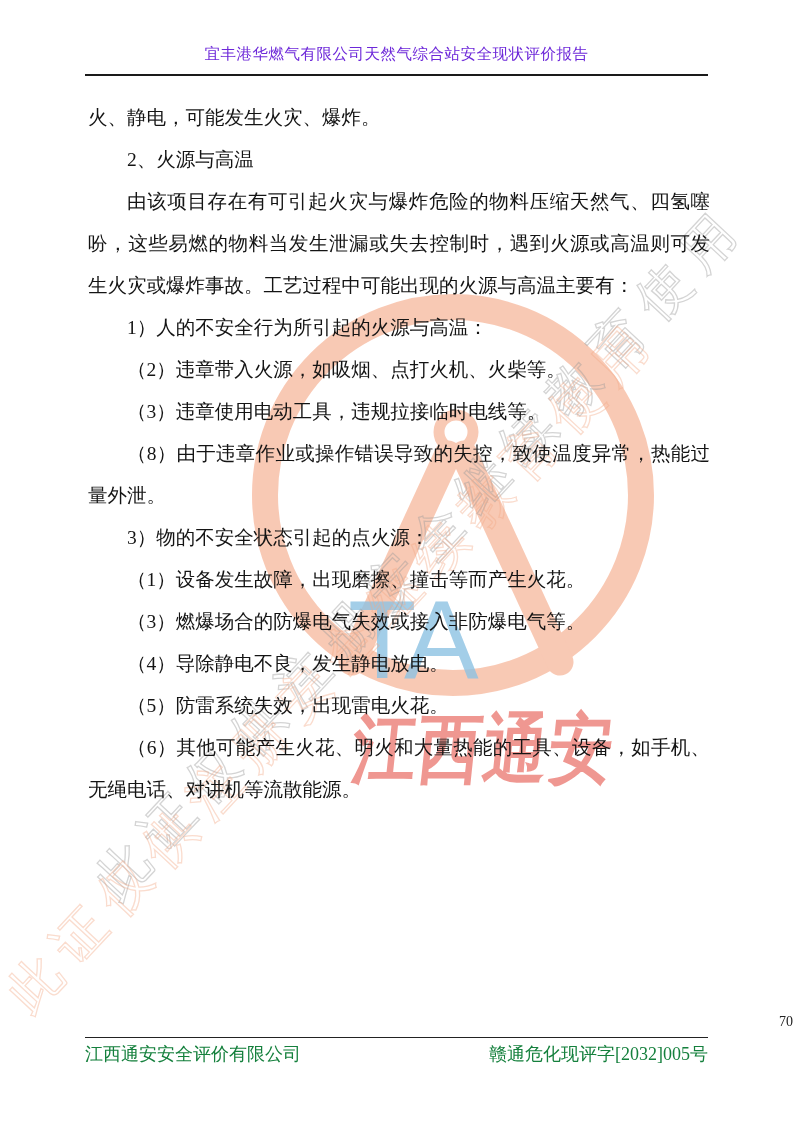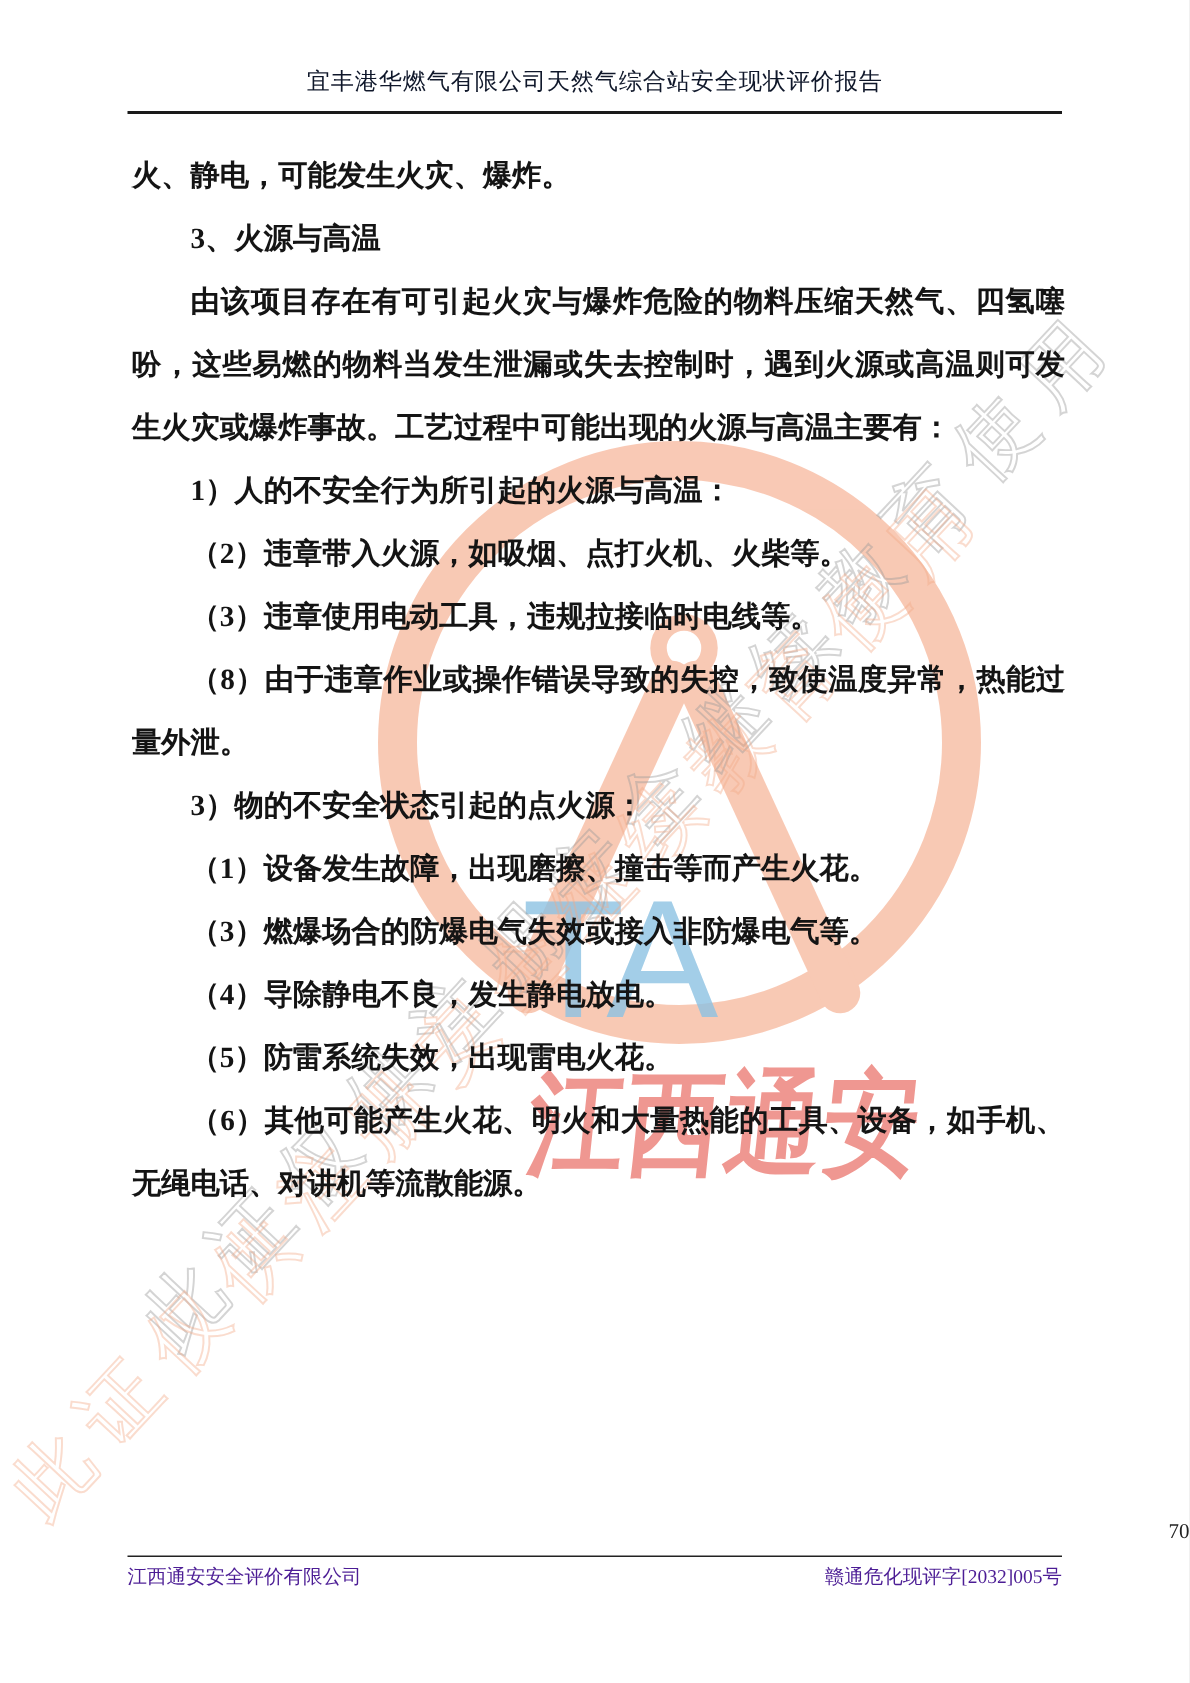--- a/index.html
+++ b/index.html
@@ -10,55 +10,55 @@
     overflow:hidden;
     font-family:"Liberation Serif", serif;
     color:#141414;
   }
   
   .header{
     position:absolute;top:44px;left:85px;right:85px;
     text-align:center;
     font-size:15.5px;
     letter-spacing:0.5px;
-    color:#0f172a;
+    color:#6d28d9;
     padding-bottom:9px;
     border-bottom:2px solid #1a1a1a;
     font-family:Liberation Serif, serif;
   }
   
   .doc-body{
     position:absolute;top:97px;left:88px;width:622px;
     font-size:19.5px;
     line-height:42px;
     text-align:justify;
     text-justify:inter-ideograph;
     z-index:2;
   }
-  .doc-body p{margin:0;font-weight:bold;}
+  .doc-body p{margin:0;}
   .doc-body p.indent{text-indent:39px;}
   
   .watermark-layer{
     position:absolute;top:0;left:0;width:793px;height:1122px;
     z-index:1;
     pointer-events:none;
   }
   
   .footer-pageno{
     position:absolute;top:1014px;left:0;right:0;
     text-align:right;font-size:14px;color:#222;z-index:2;
   }
   .footer-rule{
     position:absolute;top:1037px;left:85px;right:85px;
     border-top:1.5px solid #222;z-index:2;
   }
   .footer-row{
     position:absolute;top:1042px;left:85px;right:85px;
     display:flex;justify-content:space-between;
-    font-size:13px;color:#4c1d95;z-index:2;
+    font-size:18px;color:#15803d;z-index:2;
   }
 </style>
 </head>
 <body>
 
 <div class="page">
 
   <svg class="watermark-layer" width="793" height="1122" viewBox="0 0 793 1122" xmlns="http://www.w3.org/2000/svg">
 
     <g opacity="0.5">
@@ -80,21 +80,21 @@
 
     <g transform="translate(350,775) skewX(-6) scale(0.84,1)">
       <text x="0" y="0" font-size="76" font-weight="bold" letter-spacing="2" fill="#e23a2e" opacity="0.52">江西通安</text>
     </g>
   </svg>
 
   <div class="header">宜丰港华燃气有限公司天然气综合站安全现状评价报告</div>
 
   <div class="doc-body">
     <p>火、静电，可能发生火灾、爆炸。</p>
-    <p class="indent">3、火源与高温</p>
+    <p class="indent">2、火源与高温</p>
     <p class="indent">由该项目存在有可引起火灾与爆炸危险的物料压缩天然气、四氢噻吩，这些易燃的物料当发生泄漏或失去控制时，遇到火源或高温则可发生火灾或爆炸事故。工艺过程中可能出现的火源与高温主要有：</p>
     <p class="indent">1）人的不安全行为所引起的火源与高温：</p>
     <p class="indent">（2）违章带入火源，如吸烟、点打火机、火柴等。</p>
     <p class="indent">（3）违章使用电动工具，违规拉接临时电线等。</p>
     <p class="indent">（8）由于违章作业或操作错误导致的失控，致使温度异常，热能过量外泄。</p>
     <p class="indent">3）物的不安全状态引起的点火源：</p>
     <p class="indent">（1）设备发生故障，出现磨擦、撞击等而产生火花。</p>
     <p class="indent">（3）燃爆场合的防爆电气失效或接入非防爆电气等。</p>
     <p class="indent">（4）导除静电不良，发生静电放电。</p>
     <p class="indent">（5）防雷系统失效，出现雷电火花。</p>

